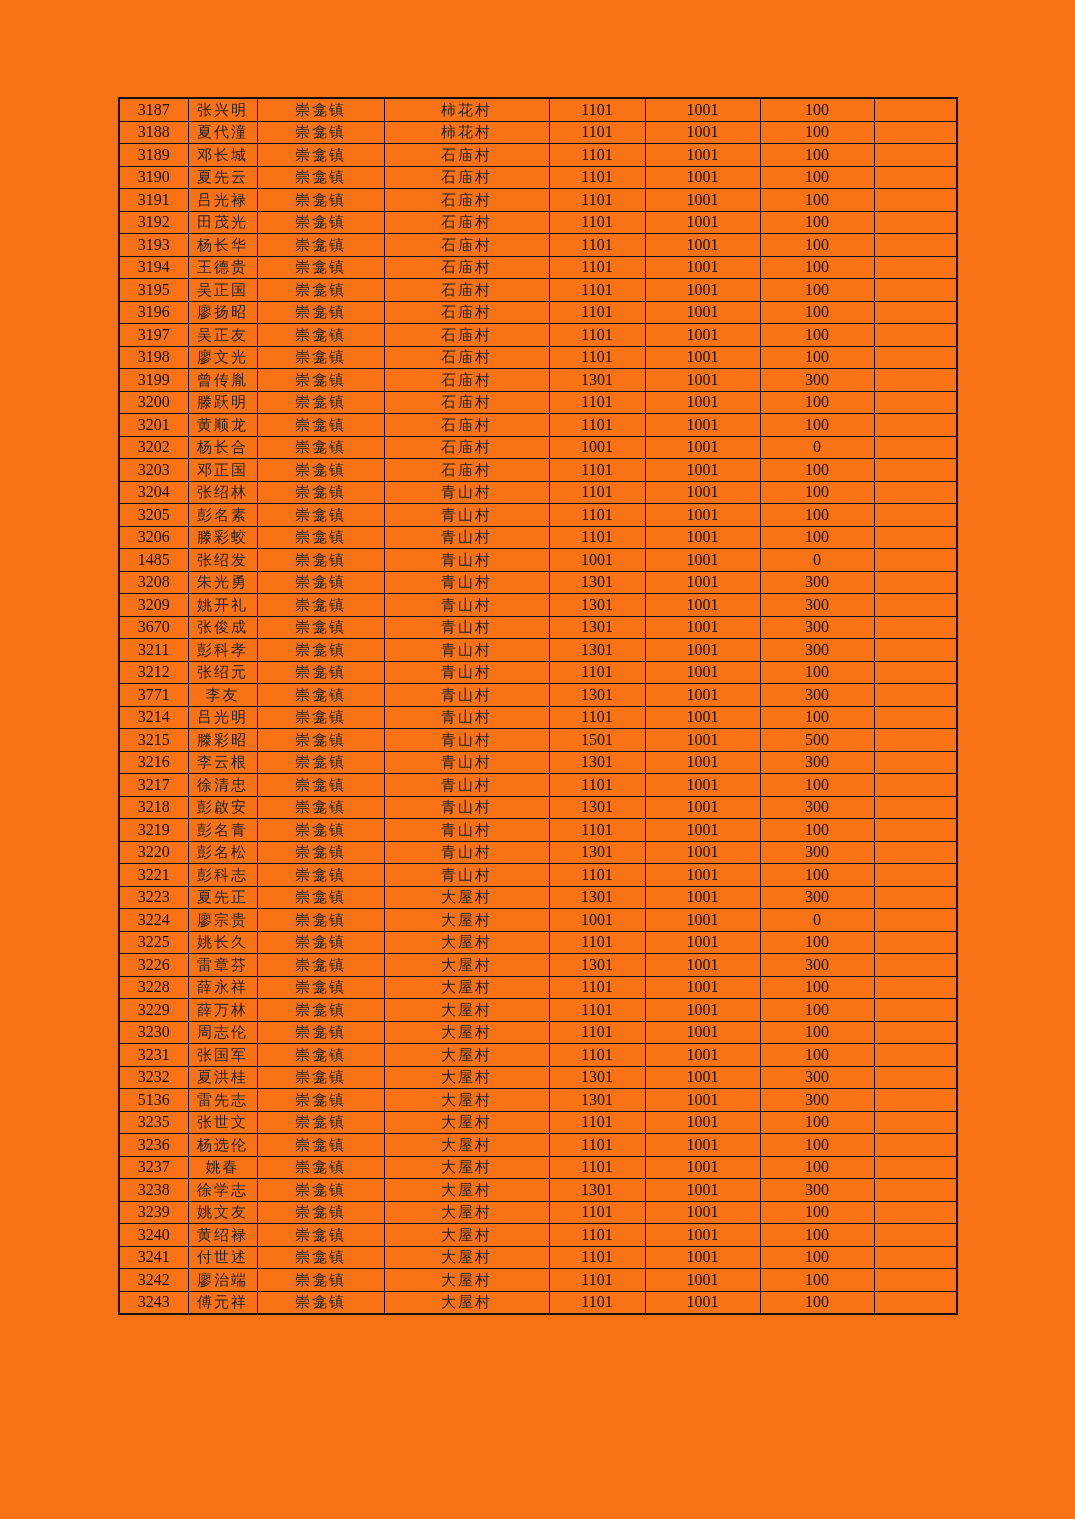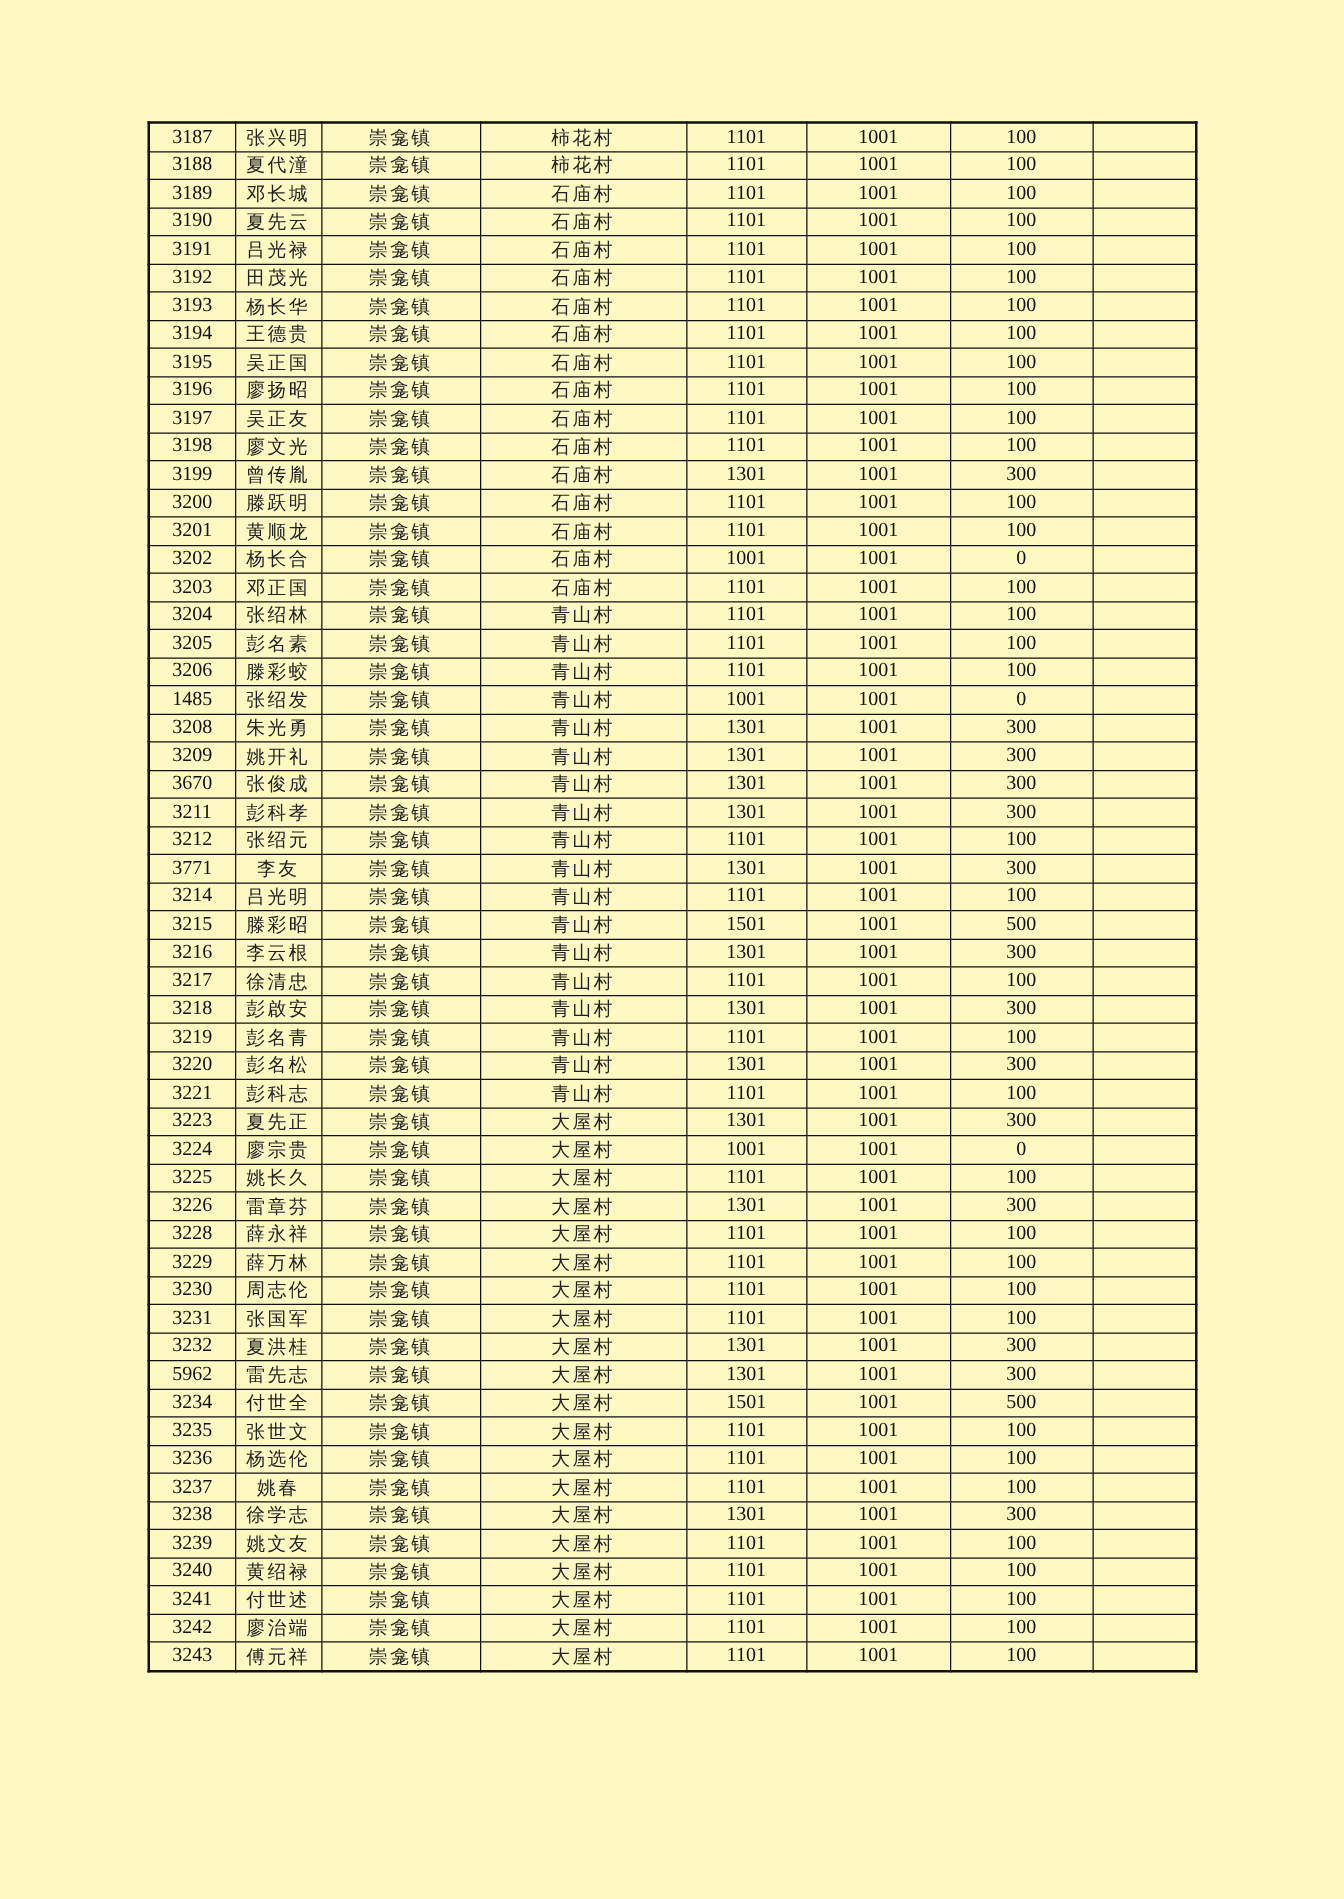--- a/index.html
+++ b/index.html
@@ -14,21 +14,21 @@
       overflow: hidden;
       font-family: "Liberation Serif", "DejaVu Serif", serif;
       color: #111111;
     }
     .page {
       position: absolute;
       left: 0;
       top: 0;
       width: 1075px;
       height: 1519px;
-      background: #fef9c3;
+      background: #f97316;
     }
     table.roster {
       position: absolute;
       left: 118px;
       top: 97px;
       width: 838px;
       border-collapse: collapse;
       table-layout: fixed;
       border: 2px solid #111111;
     }
@@ -512,37 +512,27 @@
           <td class="num">3232</td>
           <td class="cjk">夏洪桂</td>
           <td class="cjk">崇龛镇</td>
           <td class="cjk">大屋村</td>
           <td class="num">1301</td>
           <td class="num">1001</td>
           <td class="num">300</td>
           <td class="num"></td>
         </tr>
         <tr>
-          <td class="num">5962</td>
+          <td class="num">5136</td>
           <td class="cjk">雷先志</td>
           <td class="cjk">崇龛镇</td>
           <td class="cjk">大屋村</td>
           <td class="num">1301</td>
           <td class="num">1001</td>
           <td class="num">300</td>
-          <td class="num"></td>
-        </tr>
-        <tr>
-          <td class="num">3234</td>
-          <td class="cjk">付世全</td>
-          <td class="cjk">崇龛镇</td>
-          <td class="cjk">大屋村</td>
-          <td class="num">1501</td>
-          <td class="num">1001</td>
-          <td class="num">500</td>
           <td class="num"></td>
         </tr>
         <tr>
           <td class="num">3235</td>
           <td class="cjk">张世文</td>
           <td class="cjk">崇龛镇</td>
           <td class="cjk">大屋村</td>
           <td class="num">1101</td>
           <td class="num">1001</td>
           <td class="num">100</td>

